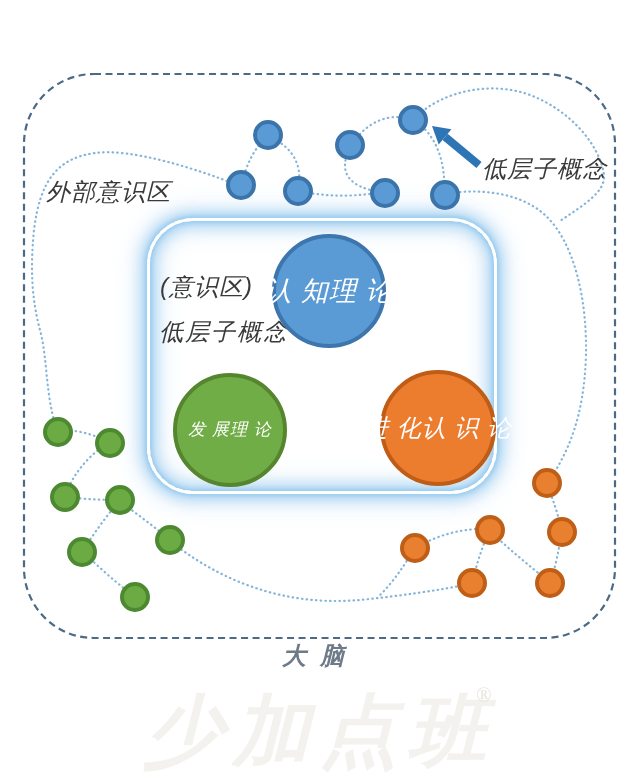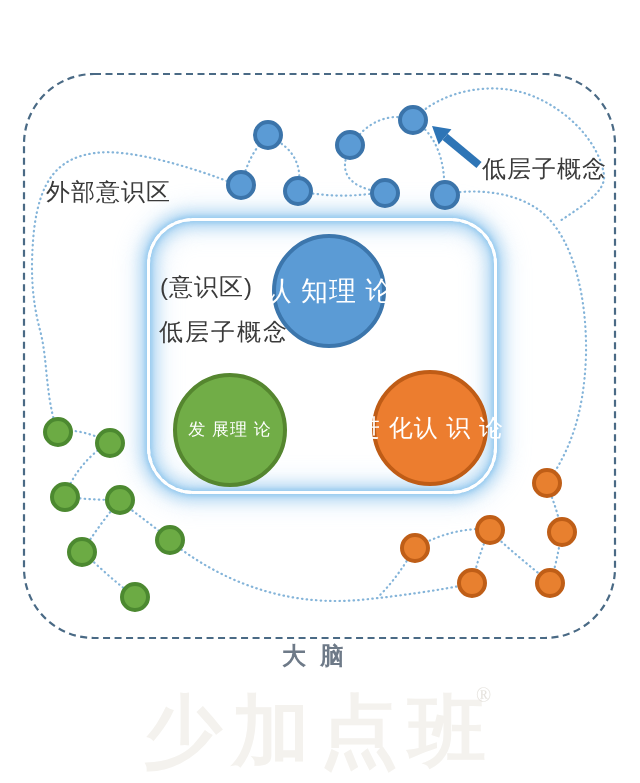--- a/index.html
+++ b/index.html
@@ -1,18 +1,19 @@
 <!DOCTYPE html>
 <html><head>
 <meta charset="utf-8">
 <style>
   html,body{margin:0;padding:0;background:#ffffff;}
   #stage{
     position:relative;width:640px;height:783px;background:#fff;overflow:hidden;
     font-family:"Liberation Sans","DejaVu Sans",sans-serif;
+    font-style:italic;
   }
   #diagram-svg{position:absolute;left:0;top:0;width:640px;height:783px;}
   .inner-box{
     position:absolute;left:147px;top:218px;width:350px;height:276px;
     border-radius:46px;border:3px dashed #ffffff;box-sizing:border-box;
     box-shadow:
       0 0 4px 2px rgba(148,200,238,.95),
       0 0 12px 8px rgba(148,200,238,.55),
       0 0 22px 14px rgba(148,200,238,.20),
       inset 0 0 4px 2px rgba(148,200,238,.95),
@@ -110,17 +111,17 @@
   <div class="reg-mark">®</div>
 
 <div class="big-circle" style="left: 272px; top: 234px; width: 114px; height: 114px; background: rgb(91, 155, 213); border: 4px solid rgb(60, 118, 172); font-size: 27px;">
       <div>认 知</div>
       <div>理 论</div>
     </div>
     <div class="big-circle" style="left: 173px; top: 373px; width: 114px; height: 114px; background: rgb(113, 173, 71); border: 4px solid rgb(85, 134, 47); font-size: 17px;">
       <div>发 展</div>
       <div>理 论</div>
     </div>
-    <div class="big-circle" style="left: 372px; top: 370px; width: 116px; height: 116px; background: rgb(236, 125, 47); border: 4px solid rgb(191, 92, 22); font-size: 24px;">
+    <div class="big-circle" style="left: 380px; top: 370px; width: 116px; height: 116px; background: rgb(236, 125, 47); border: 4px solid rgb(191, 92, 22); font-size: 24px;">
       <div>进 化</div>
       <div>认 识 论</div>
     </div>
   </div>
 
 </body></html>

